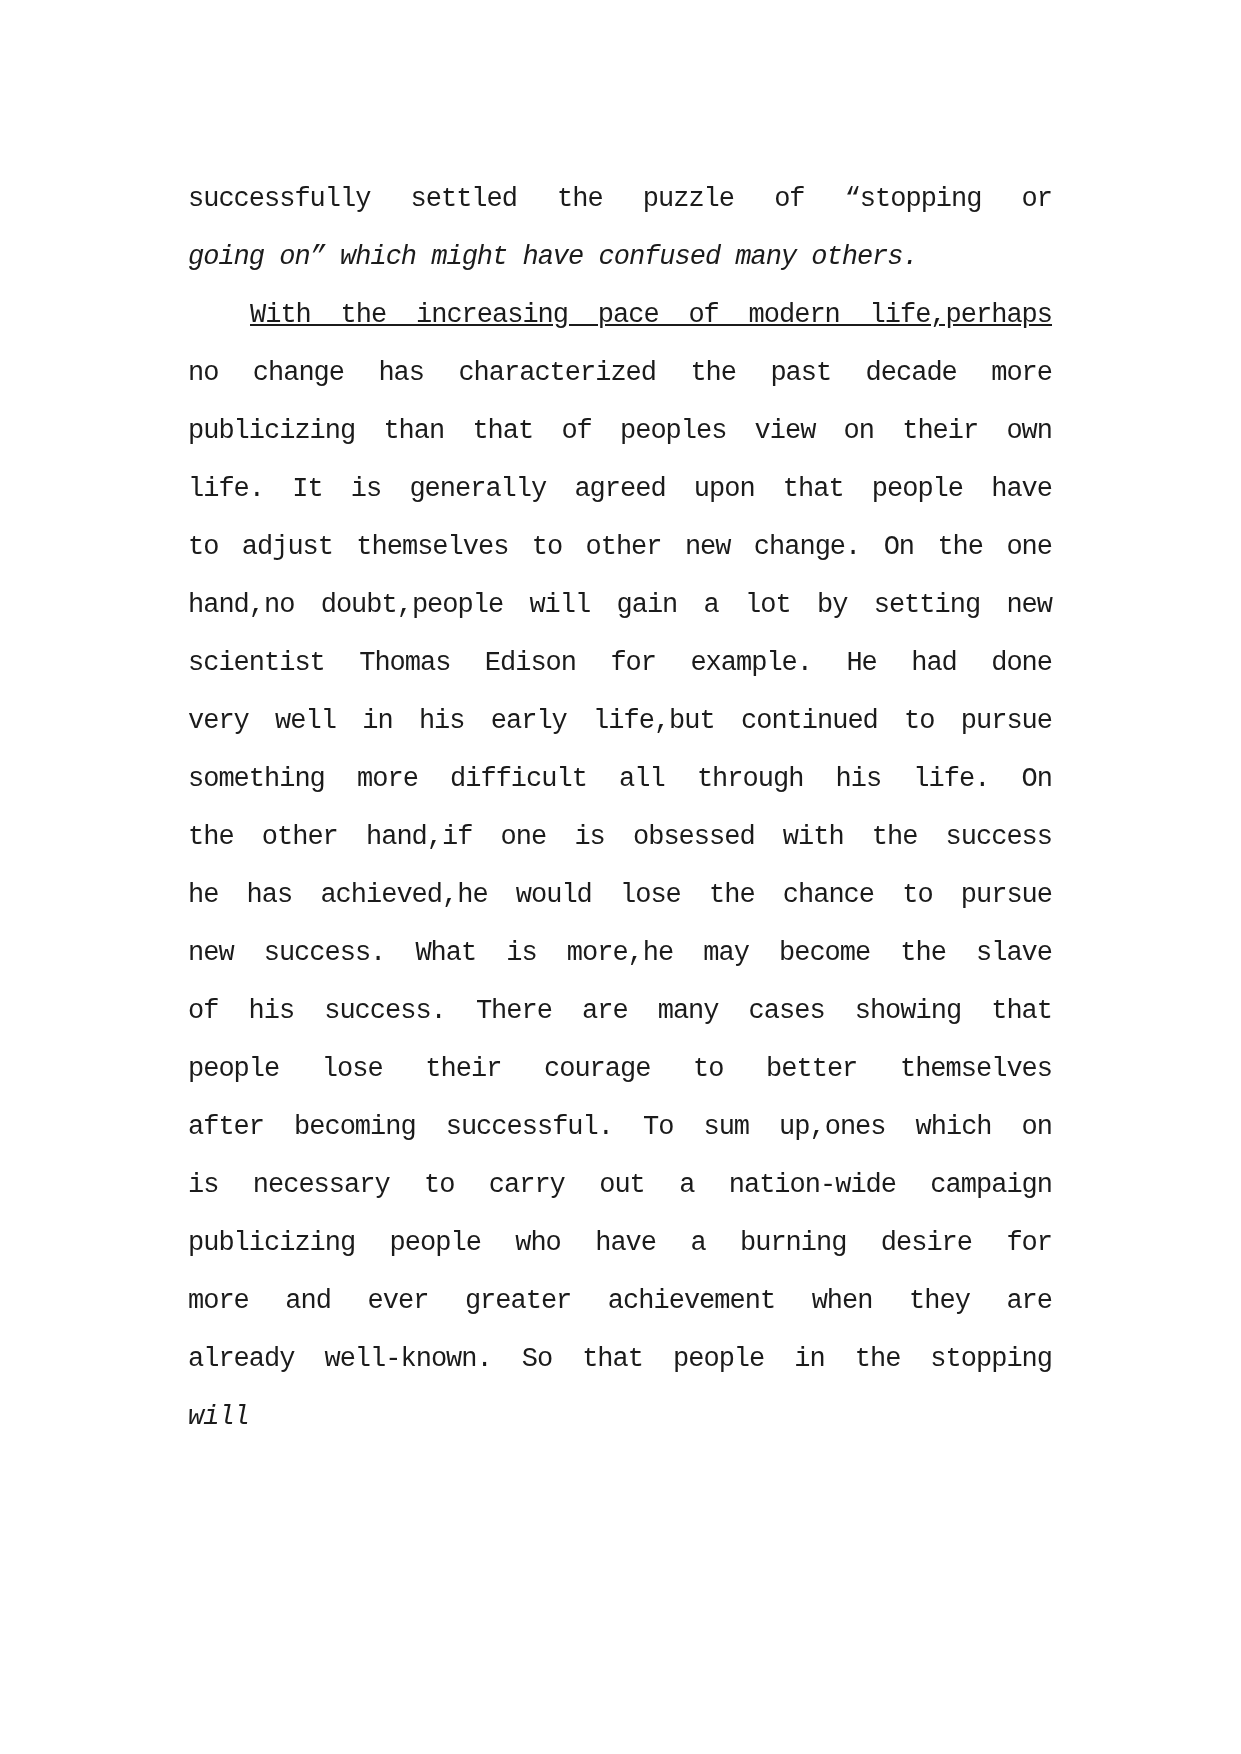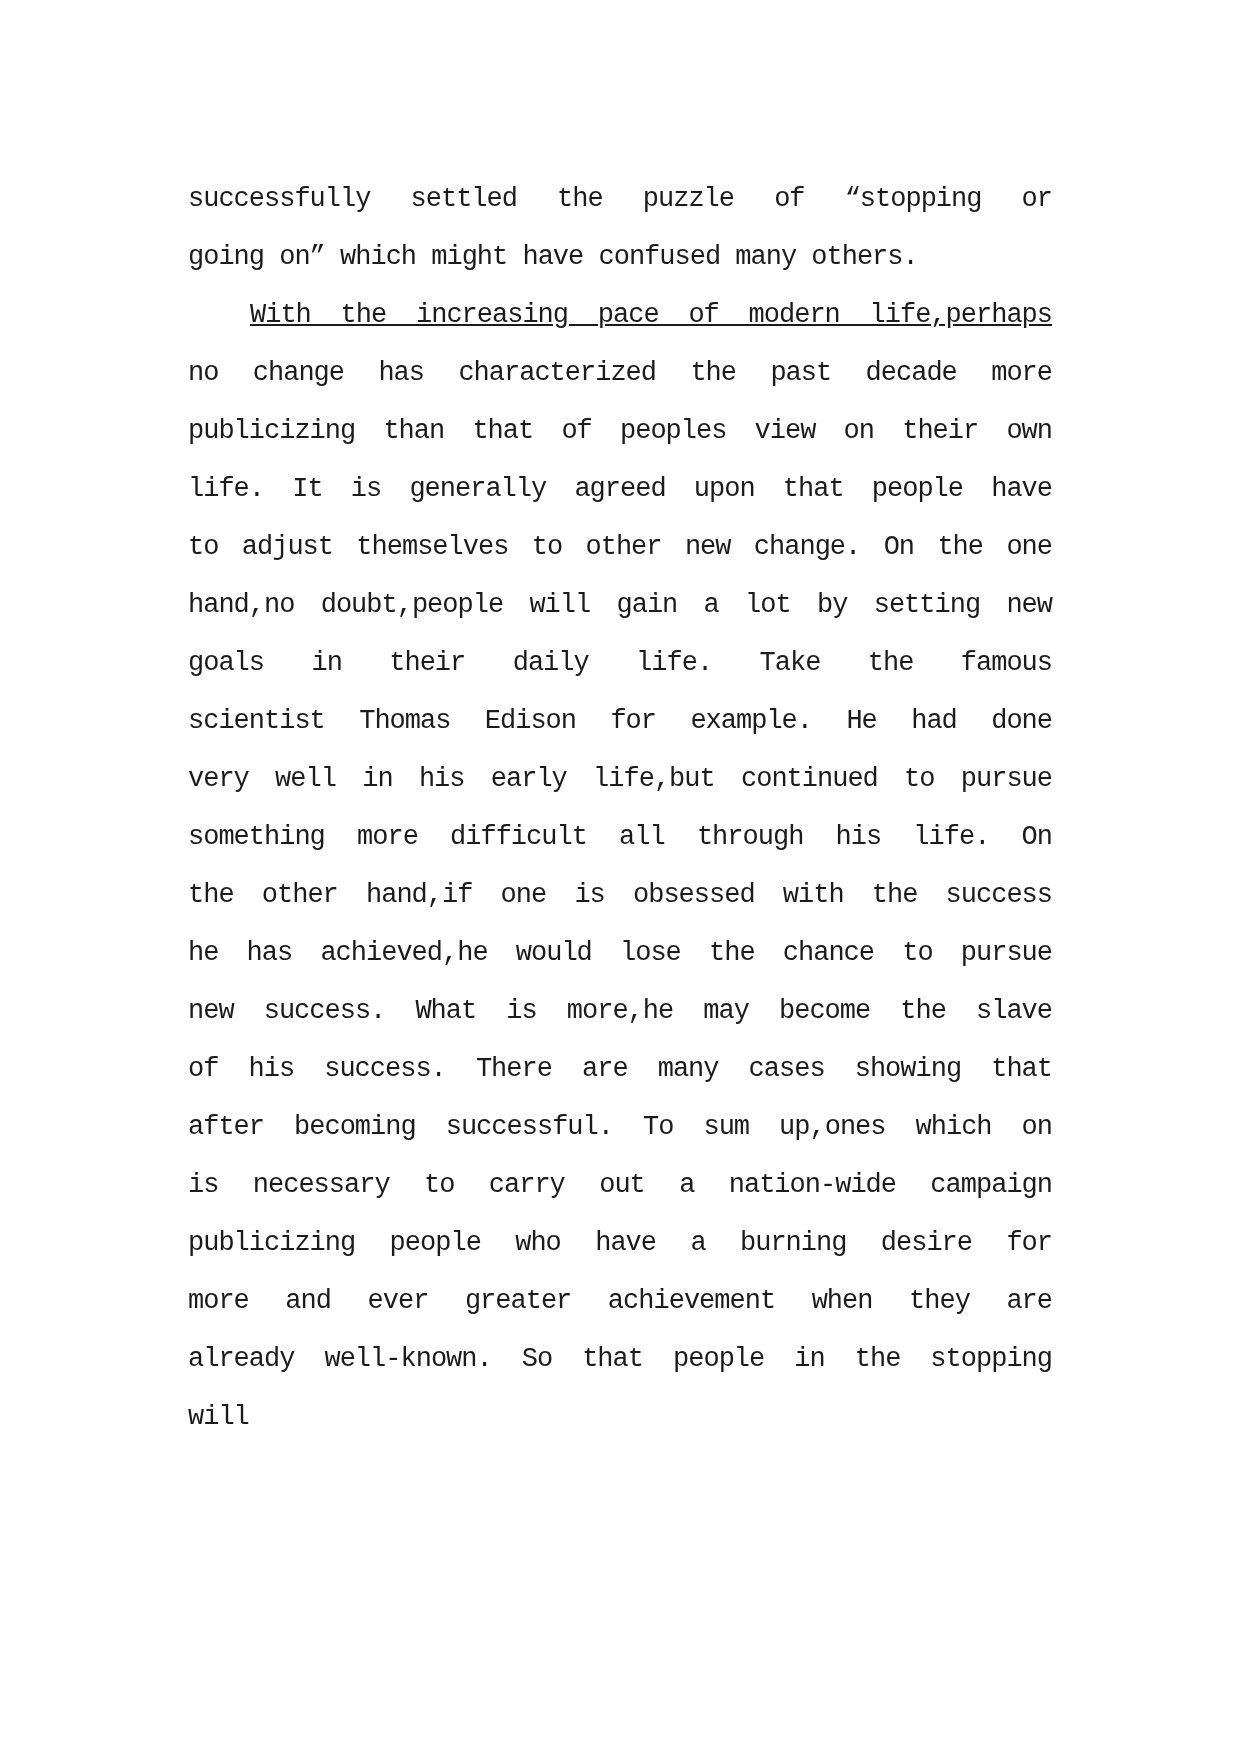--- a/index.html
+++ b/index.html
@@ -26,47 +26,48 @@
     letter-spacing: -1px;
   }
   .text-line {
     text-align: justify;
     text-align-last: justify;
     text-justify: inter-word;
     white-space: normal;
   }
   .text-line.para-last {
     text-align-last: left;
+    font-style: italic;
   }
   .text-line.indent {
     text-indent: 62px;
     text-decoration: underline;
   }
 </style>
 </head>
 <body>
 
 <div class="page" style="--page-bg: #ffffff; --text-color: #1b1b1b;">
   <div class="text-block">
       <div class="text-line">successfully settled the puzzle of “stopping or</div>
       <div class="text-line para-last">going on” which might have confused many others.</div>
       <div class="text-line indent">With the increasing pace of modern life,perhaps</div>
       <div class="text-line">no change has characterized the past decade more</div>
       <div class="text-line">publicizing than that of peoples view on their own</div>
       <div class="text-line">life. It is generally agreed upon that people have</div>
       <div class="text-line">to adjust themselves to other new change. On the one</div>
       <div class="text-line">hand,no doubt,people will gain a lot by setting new</div>
-      <div class="text-line">goals in their daily life. Take the famous</div>
       <div class="text-line">scientist Thomas Edison for example. He had done</div>
       <div class="text-line">very well in his early life,but continued to pursue</div>
       <div class="text-line">something more difficult all through his life. On</div>
       <div class="text-line">the other hand,if one is obsessed with the success</div>
       <div class="text-line">he has achieved,he would lose the chance to pursue</div>
       <div class="text-line">new success. What is more,he may become the slave</div>
       <div class="text-line">of his success. There are many cases showing that</div>
+      <div class="text-line">people lose their courage to better themselves</div>
       <div class="text-line">after becoming successful. To sum up,ones which on</div>
       <div class="text-line">is necessary to carry out a nation-wide campaign</div>
       <div class="text-line">publicizing people who have a burning desire for</div>
       <div class="text-line">more and ever greater achievement when they are</div>
       <div class="text-line">already well-known. So that people in the stopping</div>
       <div class="text-line para-last">will</div>
     </div>
 </div>
 
 </body></html>

